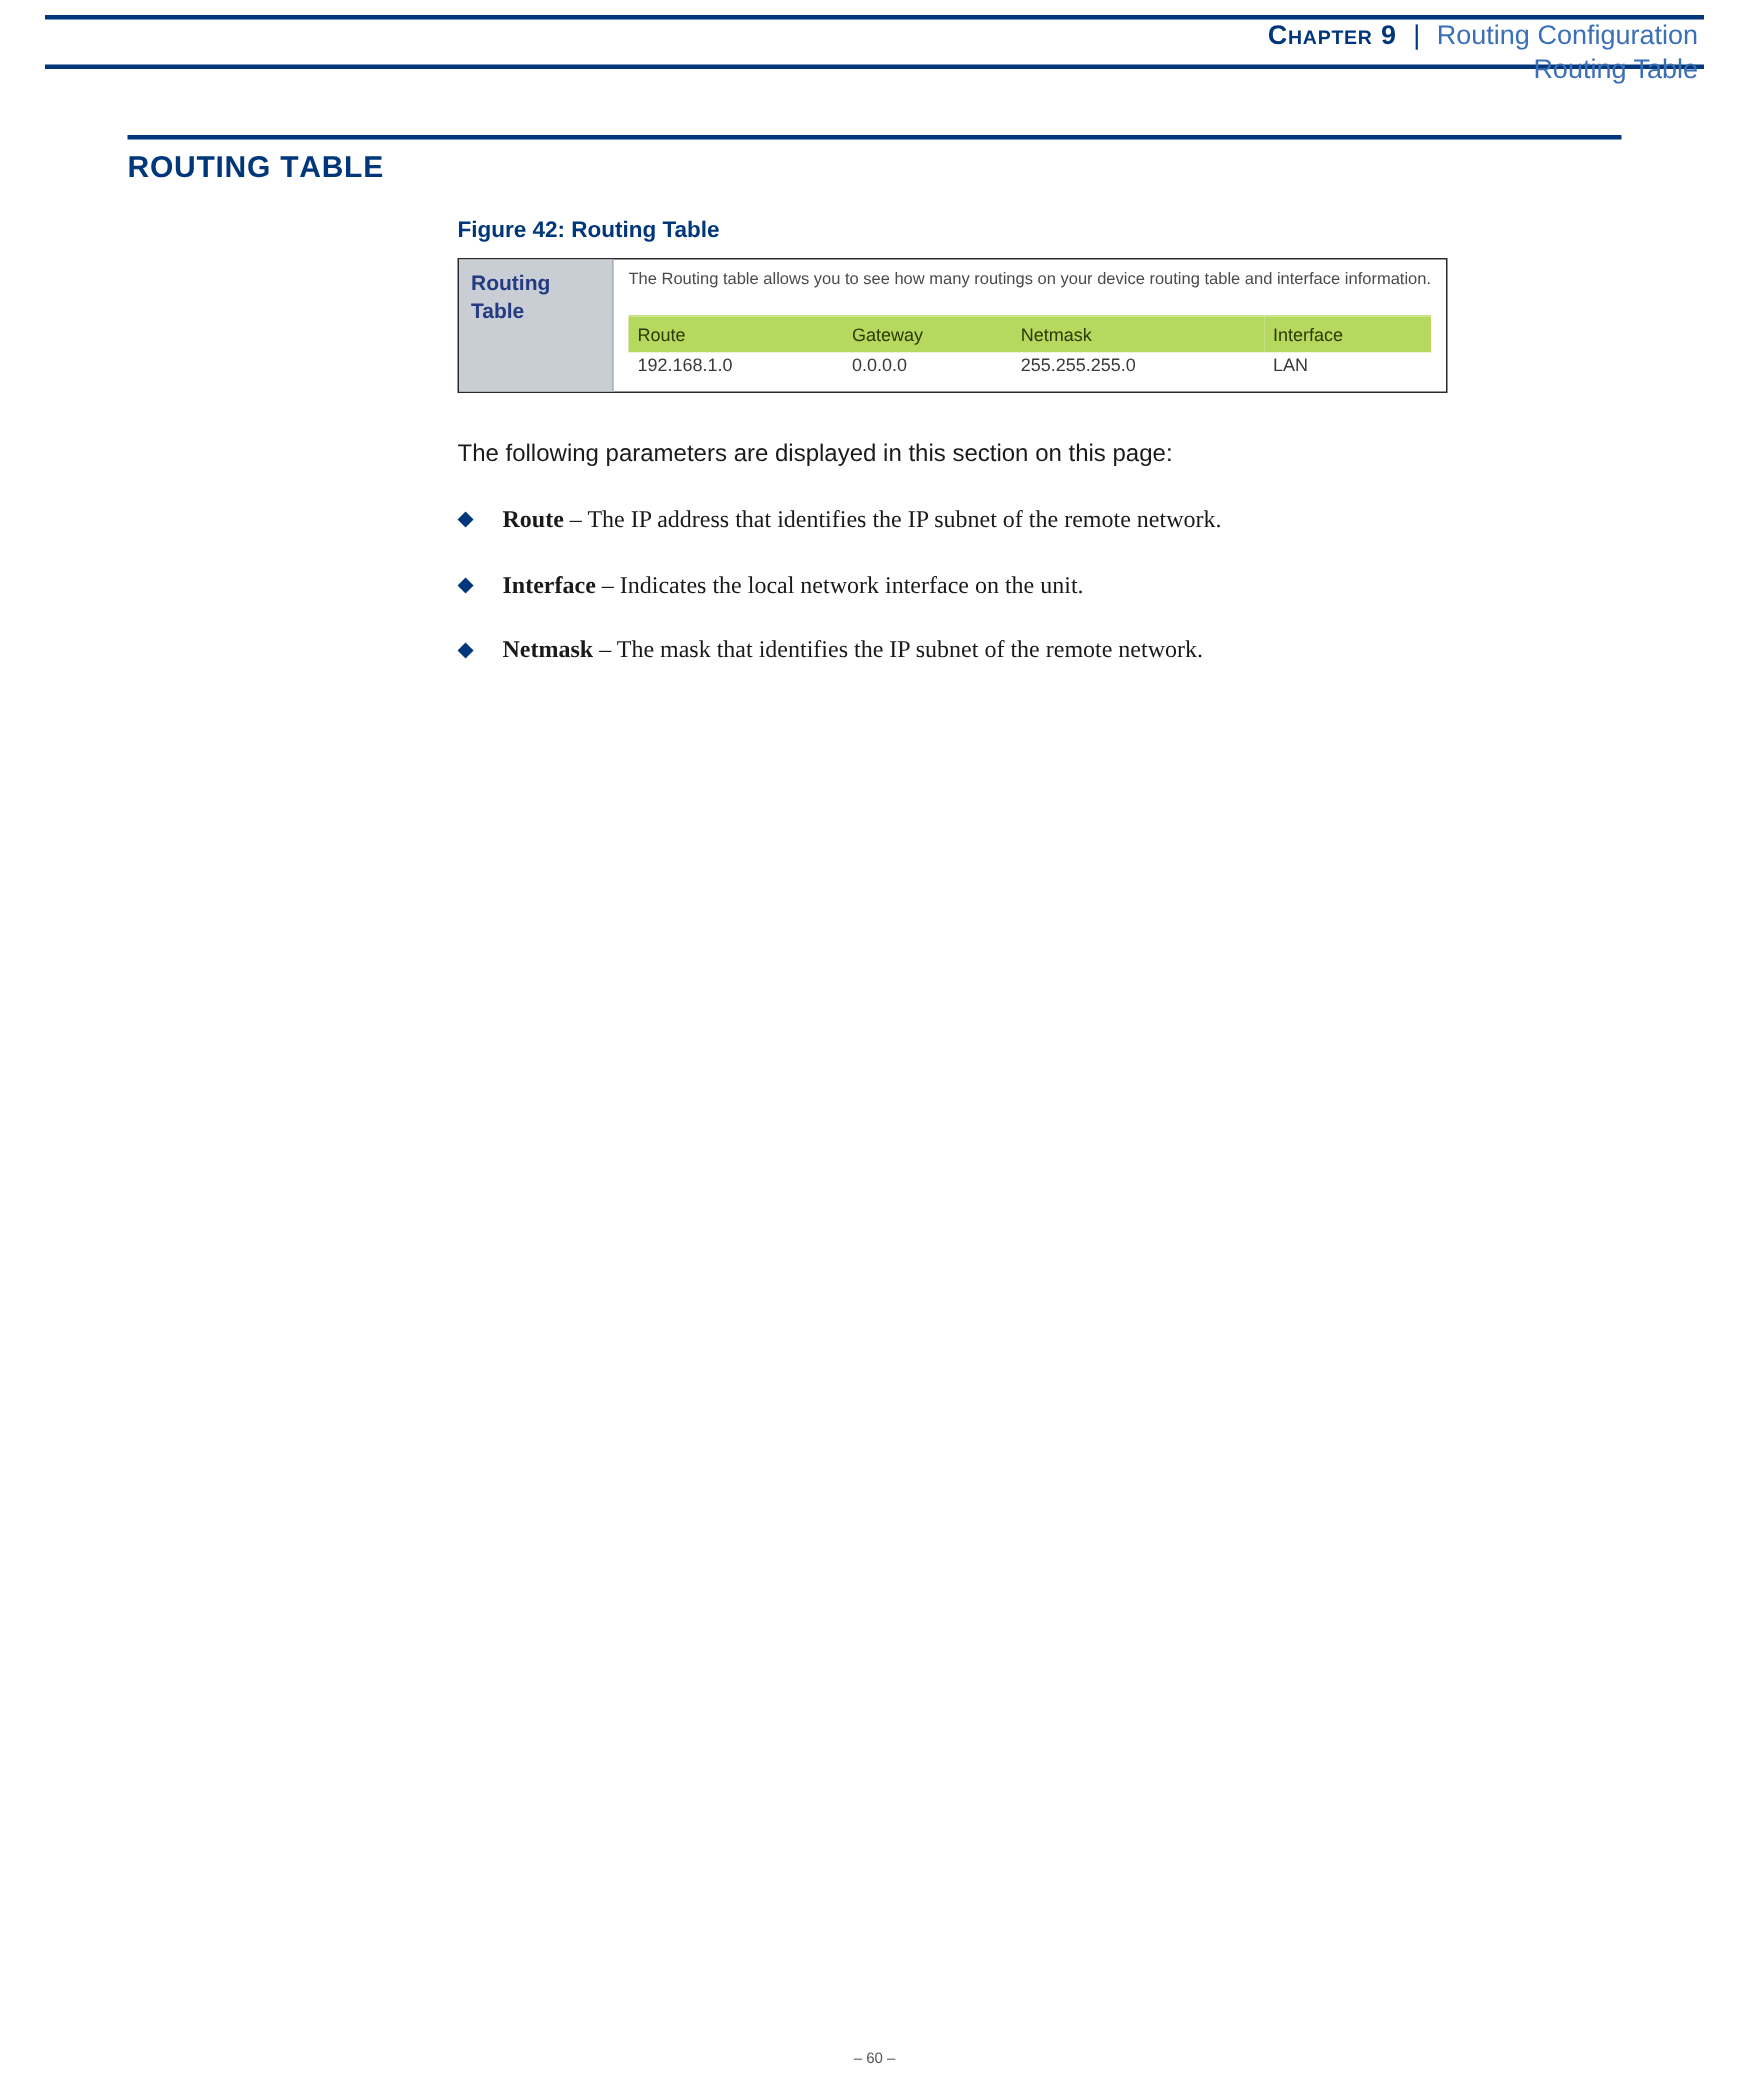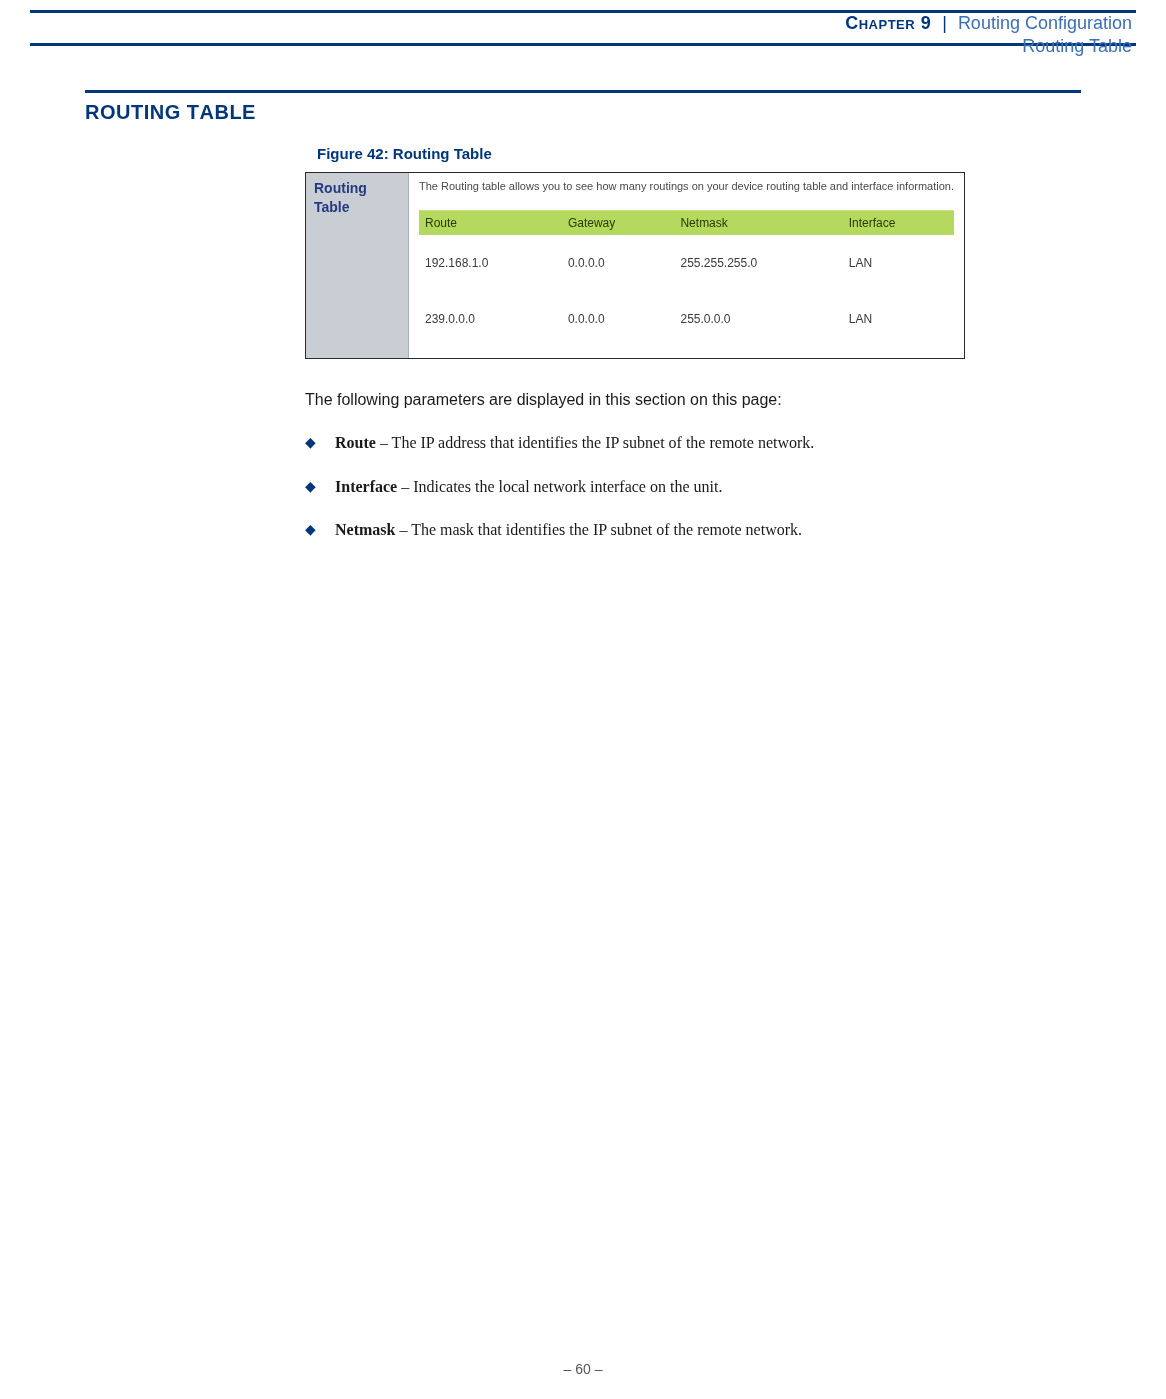--- a/index.html
+++ b/index.html
@@ -69,21 +69,21 @@
 
   .col{
     margin-left:220px; 
     max-width:690px;
   }
   .para{margin:0 0 22px 0}
   .figcap{
     color:var(--navy);
     font-weight:bold;
     font-size:15px;
-    margin:0 0 8px 12px;
+    margin:0 0 8px 0;
   }
 
   
   .figure{
     border:1px solid #2a2a2a;
     width:660px;
     font-family:Arial,Helvetica,sans-serif;
     font-size:12px;
     color:#333;
     margin-bottom:30px;
@@ -122,21 +122,21 @@
   }
   table.rt th{
     text-align:left;
     font-weight:normal;
     color:#2a3b00;
     padding:4px 6px;
     background:var(--green-head);
     border-top:1px solid var(--green-stripe);
   }
   table.rt td{
-    padding:20px 6px;
+    padding:0 6px;
     color:#3a3a3a;
   }
   table.rt tbody tr:nth-child(odd) td{background:#fff}
   table.rt tbody tr:nth-child(even) td{background:#fff}
 
   
   ul.params{
     list-style:none;
     padding:0;
     margin:0;
@@ -155,21 +155,21 @@
     font-size:14px;
     line-height:1.5;
   }
   .term{font-weight:bold}
 
   
   .foot{
     position:absolute;
     left:0; right:0; bottom:20px;
     text-align:center;
-    font-size:14px;
+    font-size:10px;
     color:#555;
   }
 </style>
 </head>
 <body>
 
 <div class="hdr-band"></div>
 <div class="hdr-txt">
   <div>
     <span class="hdr-chapter">Chapter 9</span>
@@ -205,26 +205,20 @@
               <th>Interface</th>
             </tr>
           </thead>
           <tbody>
             <tr>
               <td>192.168.1.0</td>
               <td>0.0.0.0</td>
               <td>255.255.255.0</td>
               <td>LAN</td>
             </tr>
-            <tr>
-              <td>239.0.0.0</td>
-              <td>0.0.0.0</td>
-              <td>255.0.0.0</td>
-              <td>LAN</td>
-            </tr>
           </tbody>
         </table>
       </div>
     </div>
 
     <p class="para">The following parameters are displayed in this section on this page:</p>
 
     <ul class="params">
       <li>
         <span class="term">Route</span><span> – The IP address that identifies the IP subnet of the remote network.</span>

